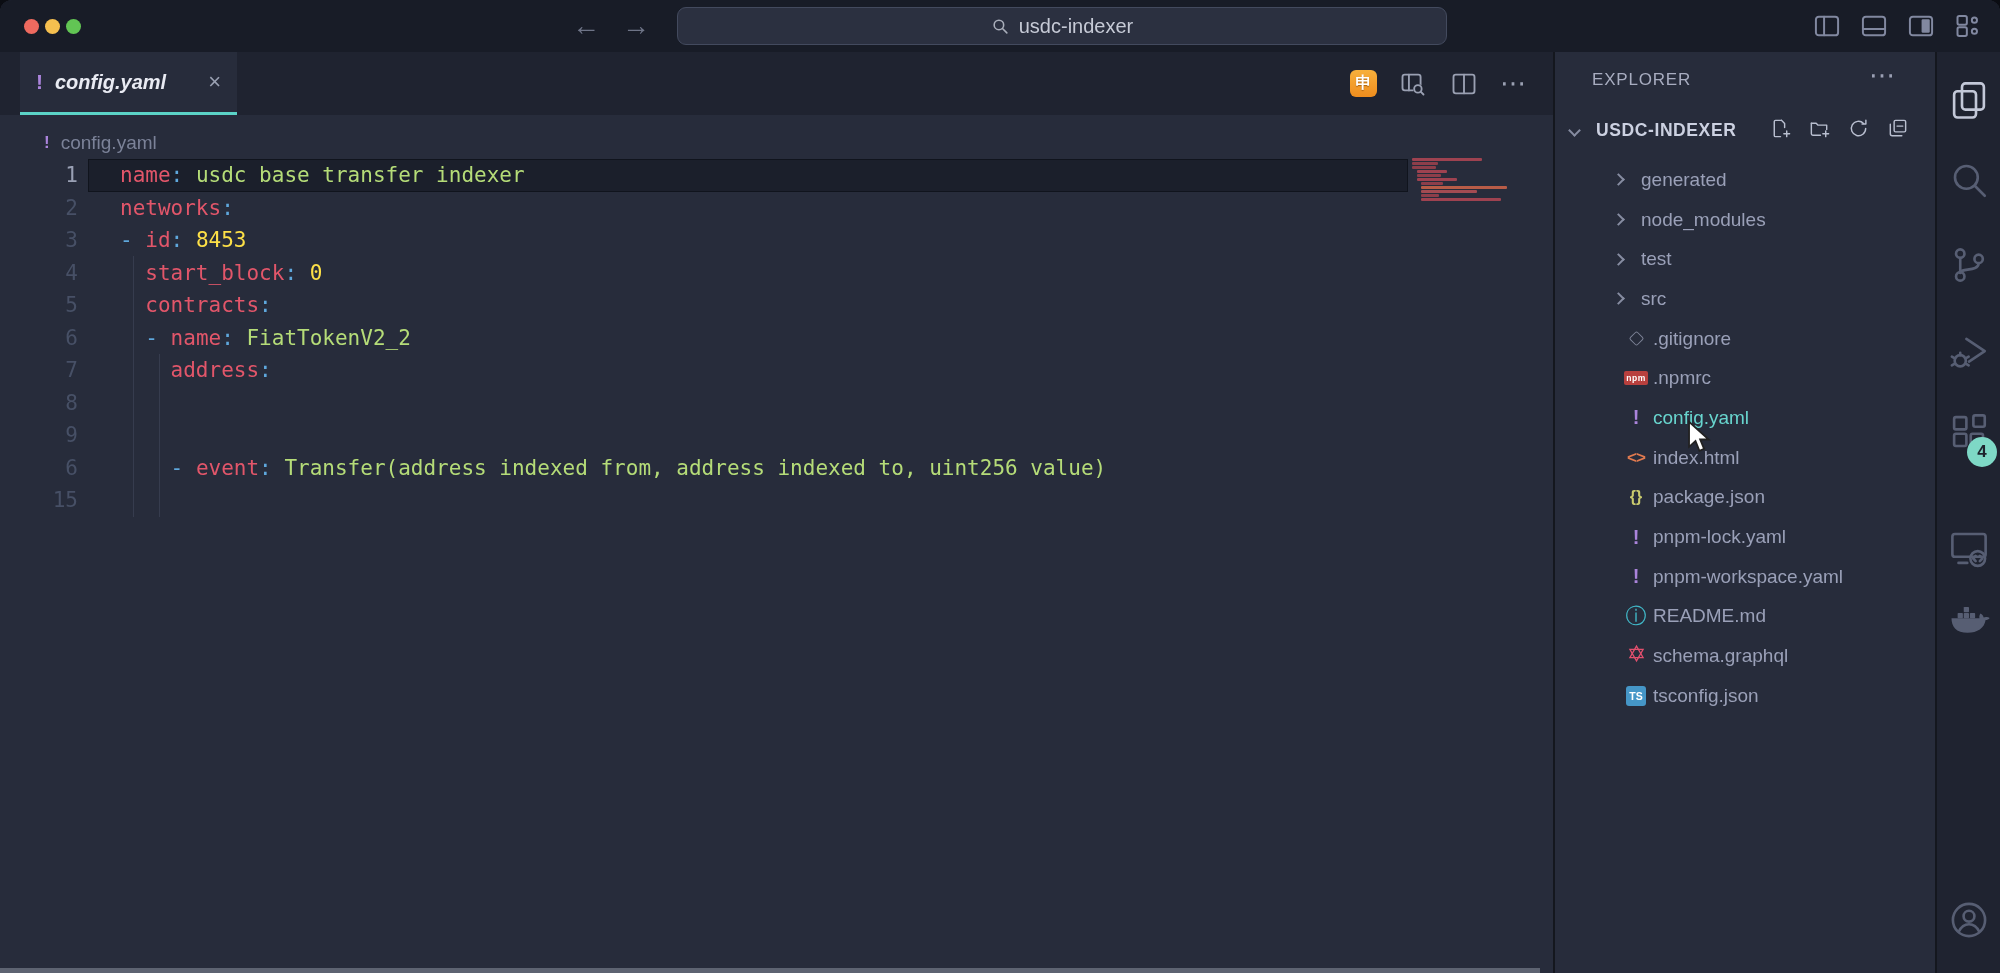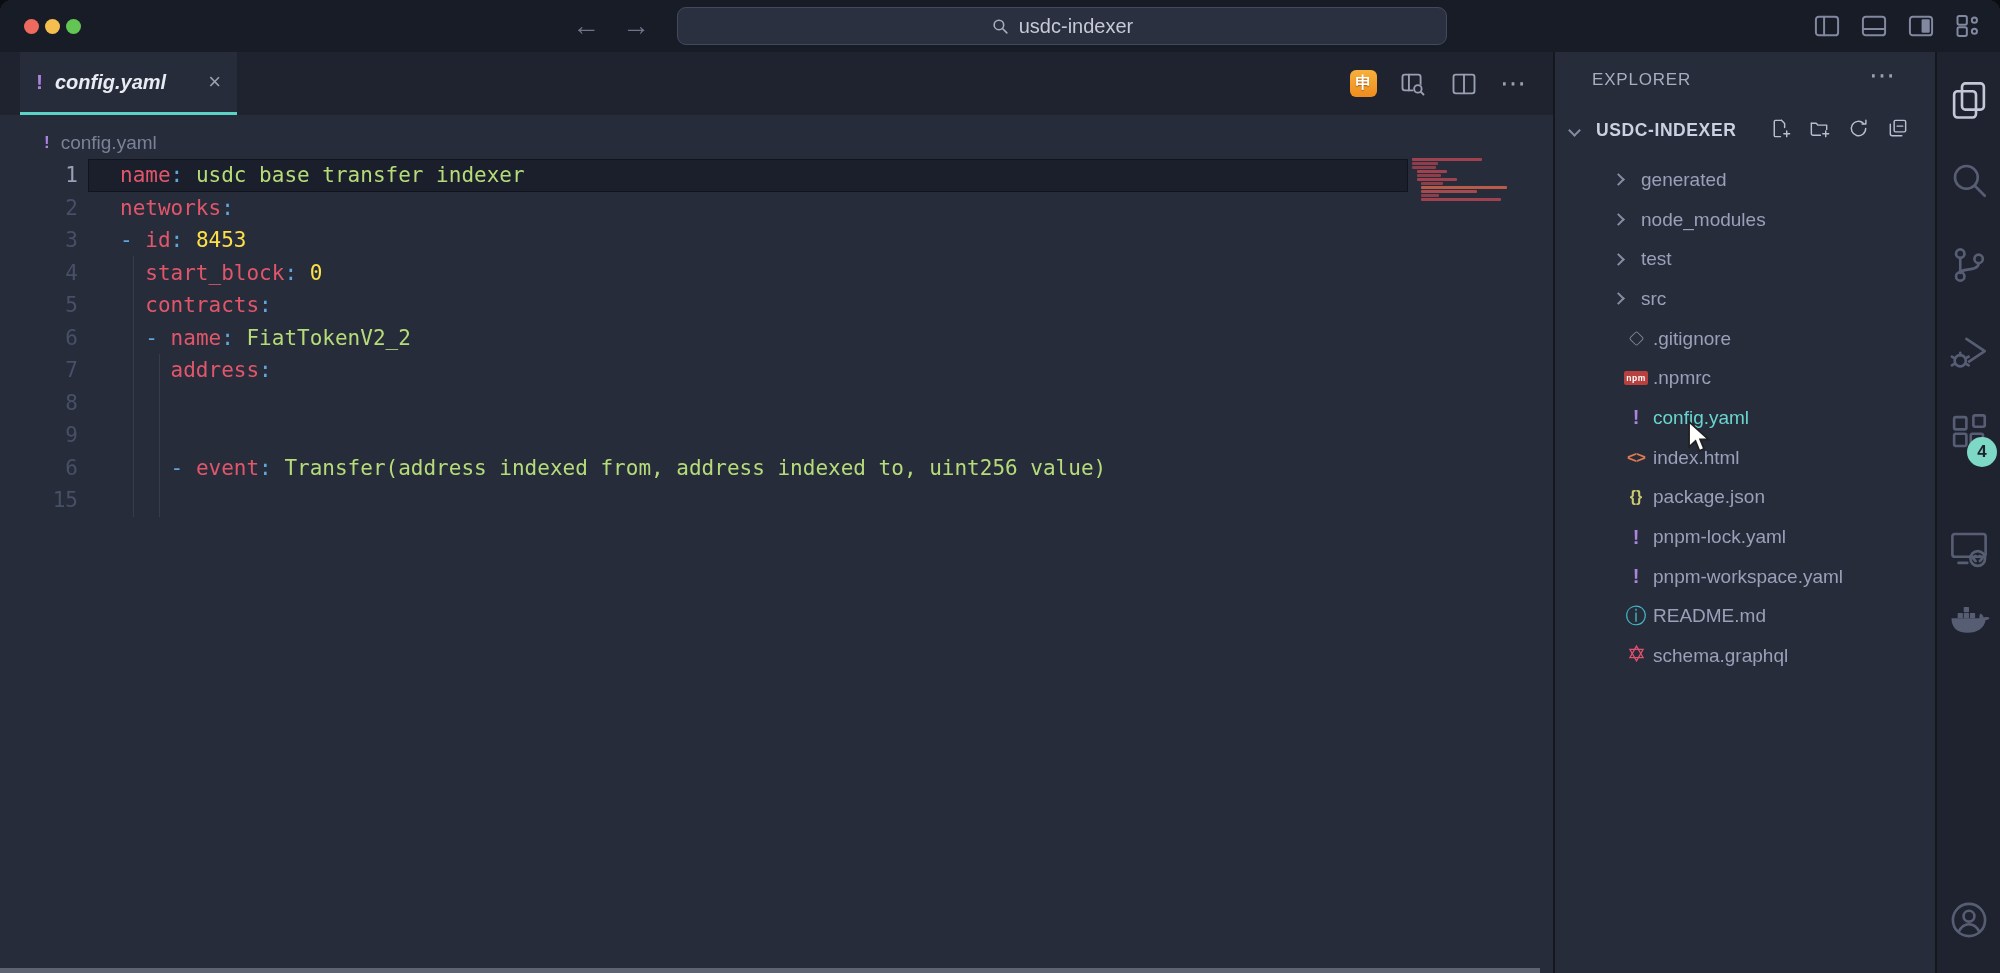--- a/index.html
+++ b/index.html
@@ -335,20 +335,26 @@
         </div>
         <div class="trow">
           <span class="ficon">
             <span class="fi-graphql"><svg viewBox="0 0 20 20">
                 <path d="M10 2.2l7 12.1H3z"></path>
                 <path d="M10 17.8L3 5.7h14z"></path>
               </svg></span>
           </span>
           <span class="flabel">schema.graphql</span>
         </div>
+        <div class="trow">
+          <span class="ficon">
+            <span class="fi-ts">TS</span>
+          </span>
+          <span class="flabel">tsconfig.json</span>
+        </div>
       </div>
     <div id="mouse-cursor">
       <svg width="28" height="34" viewBox="0 0 13 19">
           <path d="M1.5 1v14l3.6-3.2 2.2 5.4 2.6-1.1-2.2-5.2h4.8z" fill="#ffffff" stroke="#222" stroke-width="1"></path>
         </svg>
     </div>
   </div>
 
   <div id="activitybar">
       <div class="ai active" style="top: 26px;">

